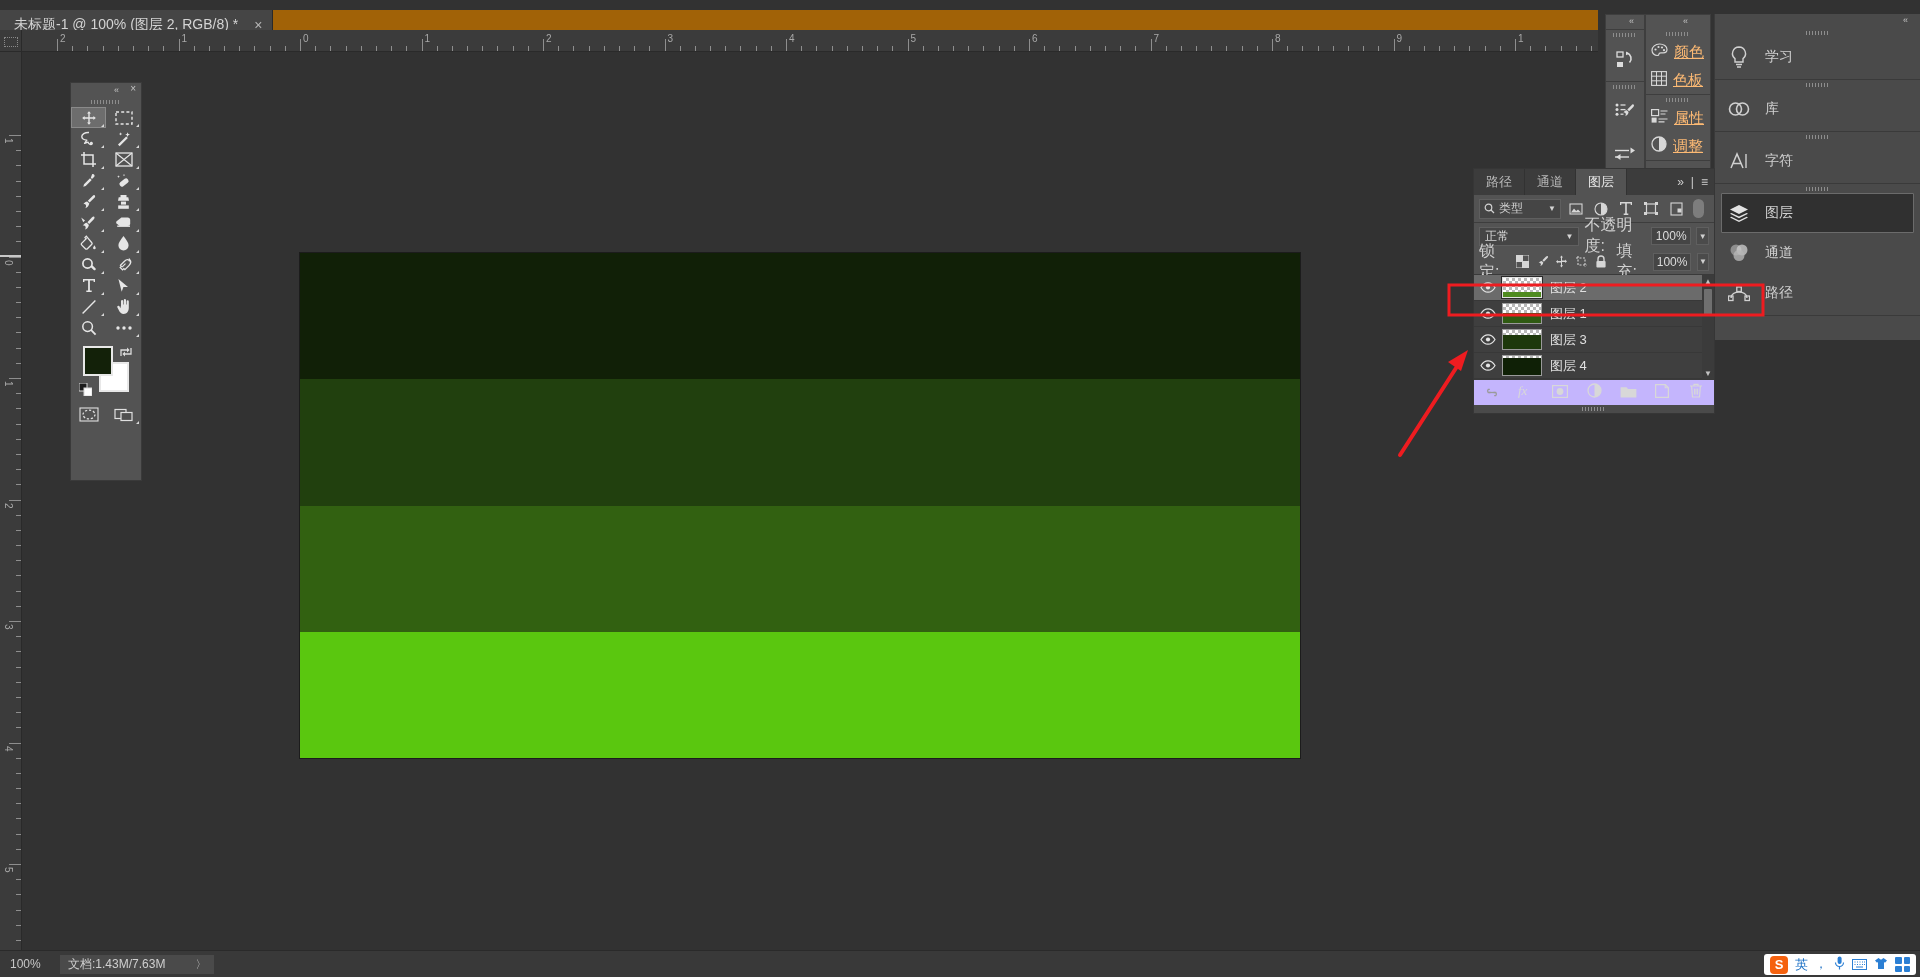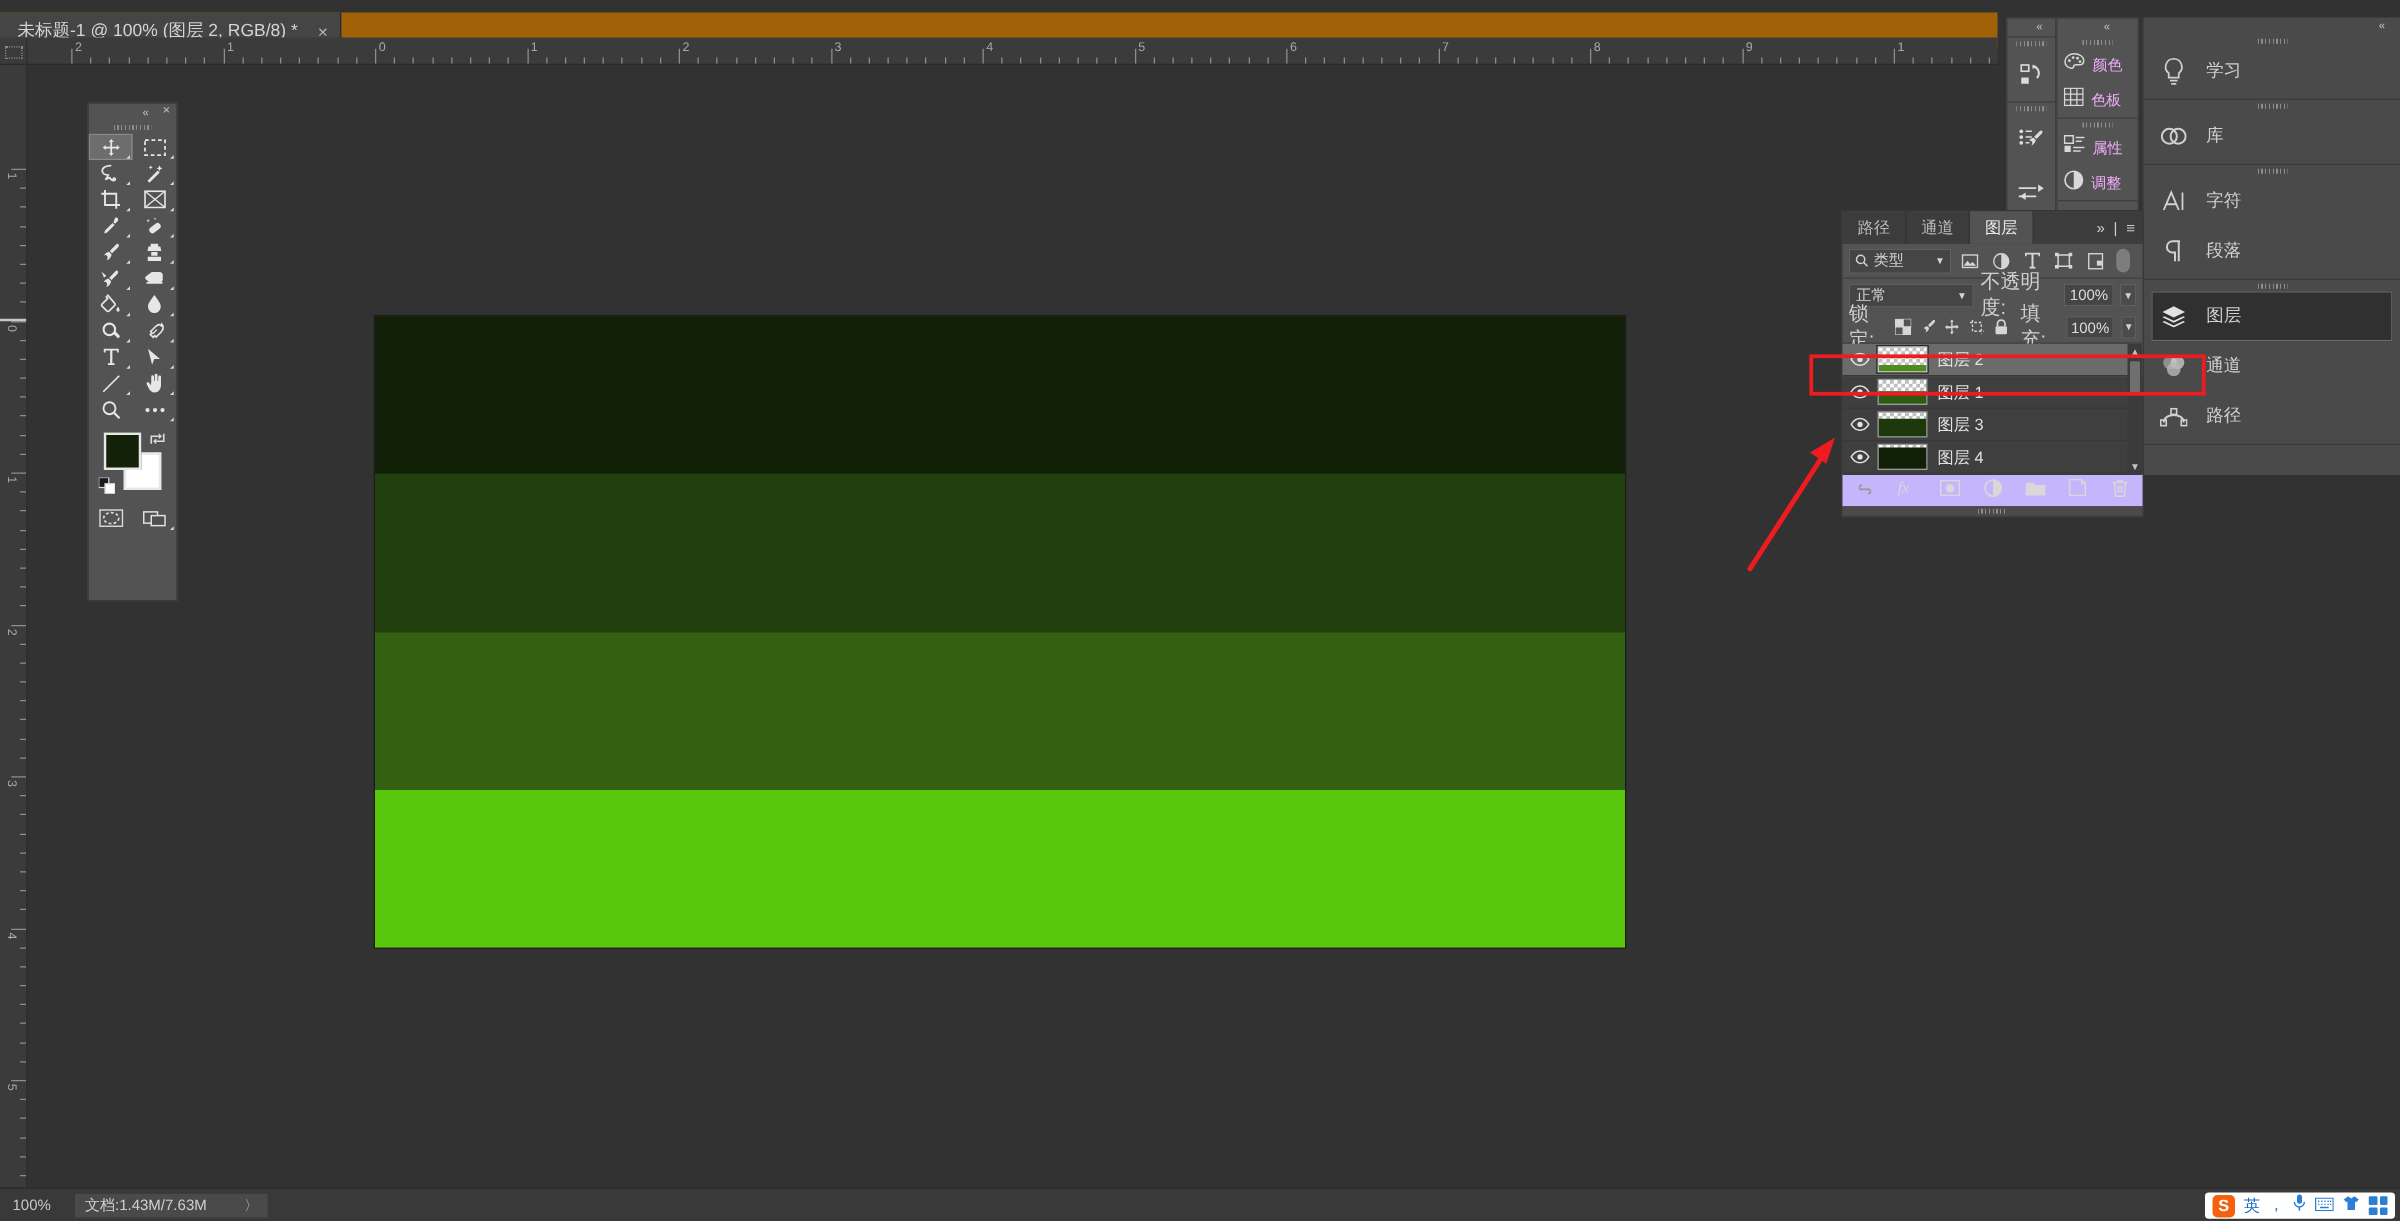--- a/index.html
+++ b/index.html
@@ -100,21 +100,21 @@
   .md-grip i { display:block; width:24px; height:4px;
     background: repeating-linear-gradient(90deg,#8d8d8d 0 1px,transparent 1px 3px); }
   .md-item { height:42px; display:flex; align-items:center; justify-content:center; cursor:pointer; }
   .md-sect { border-top:1px solid #3e3e3e; }
 
   
   .dock2 { position:absolute; left:1645px; top:14px; width:66px; background:#535353;
            border:1px solid #3e3e3e; }
   .dk-group { border-bottom:1px solid #3e3e3e; }
   .dk-row { height:28px; display:flex; align-items:center; gap:6px; padding-left:5px; cursor:pointer; }
-  .dk-row span.lbl { color:#f0abfc; font-size:12px; }
+  .dk-row span.lbl { color:#fdba74; font-size:15px;text-decoration:underline; }
 
   
   .dock3 { position:absolute; left:1714px; top:14px; width:206px; background:#4a4a4a;
            border-left:1px solid #3a3a3a; }
   .d3-group { border-bottom:1px solid #3a3a3a; padding-bottom:2px; }
   .d3-row { height:40px; display:flex; align-items:center; gap:14px; padding-left:12px;
             cursor:pointer; color:#d0d0d0; font-size:14px; }
   .d3-row.sel { background:#303030; box-shadow: inset 0 0 0 1px #6b6b6b; margin:0 6px;
                 border-radius:1px; padding-left:6px; }
 
@@ -759,29 +759,20 @@
         </div>
         <div class="d3-row">
           <span style="width: 24px; display: flex; align-items: center; justify-content: center;">
             <svg width="20" height="20" viewBox="0 0 20 20">
               <path d="M2 17 8 3l6 14M4.4 12.4h7.2" fill="none" stroke="#d0d0d0" stroke-width="1.5"></path>
               <path d="M17 3v14" stroke="#d0d0d0" stroke-width="1.4"></path>
             </svg>
           </span>
           <span>字符</span>
         </div>
-        <div class="d3-row">
-          <span style="width: 24px; display: flex; align-items: center; justify-content: center;">
-            <svg width="18" height="20" viewBox="0 0 18 20">
-              <path d="M14 2H8a4.5 4.5 0 0 0 0 9h2v7" fill="none" stroke="#d0d0d0" stroke-width="1.6"></path>
-              <path d="M13 2v16" stroke="#d0d0d0" stroke-width="1.6"></path>
-            </svg>
-          </span>
-          <span>段落</span>
-        </div>
       </div>
       <div class="d3-group">
         <div class="md-grip">
           <i></i>
         </div>
         <div class="d3-row sel">
           <span style="width: 24px; display: flex; align-items: center; justify-content: center;">
             <svg width="22" height="18" viewBox="0 0 22 18">
               <path d="M11 1 20 5.5 11 10 2 5.5z" fill="#e2e2e2"></path>
               <path d="M3.4 9 11 12.6 18.6 9 20 9.7 11 14.2 2 9.7z" fill="#e2e2e2"></path>

